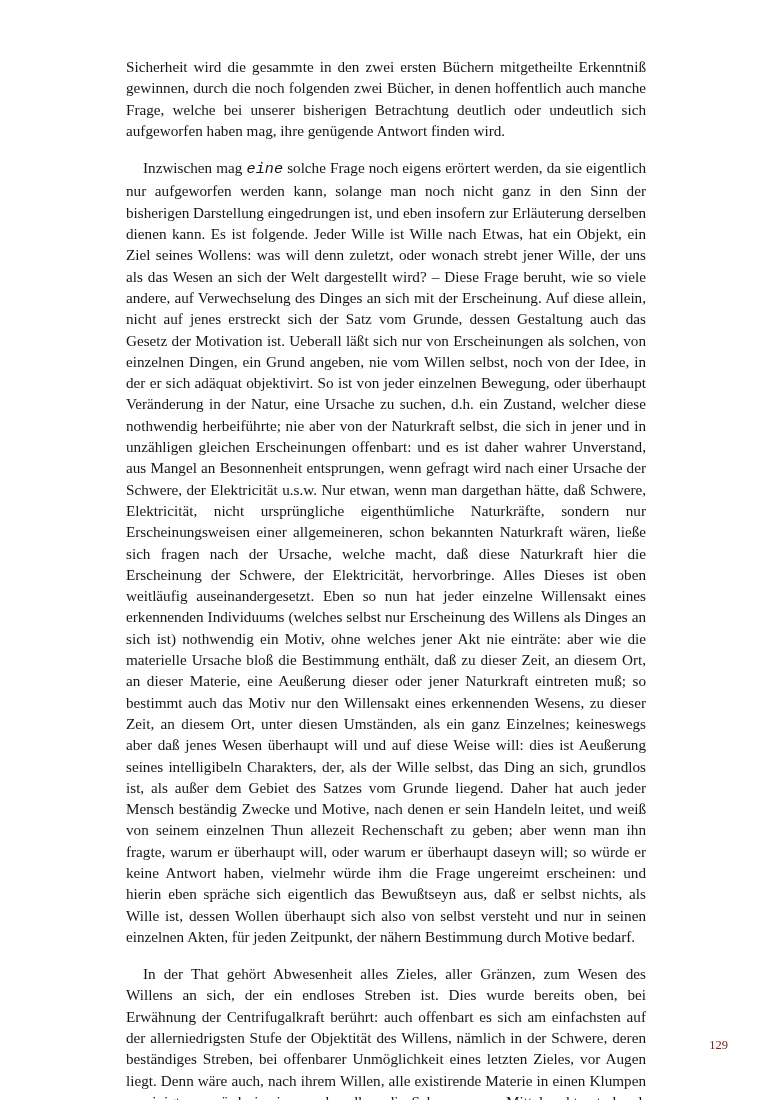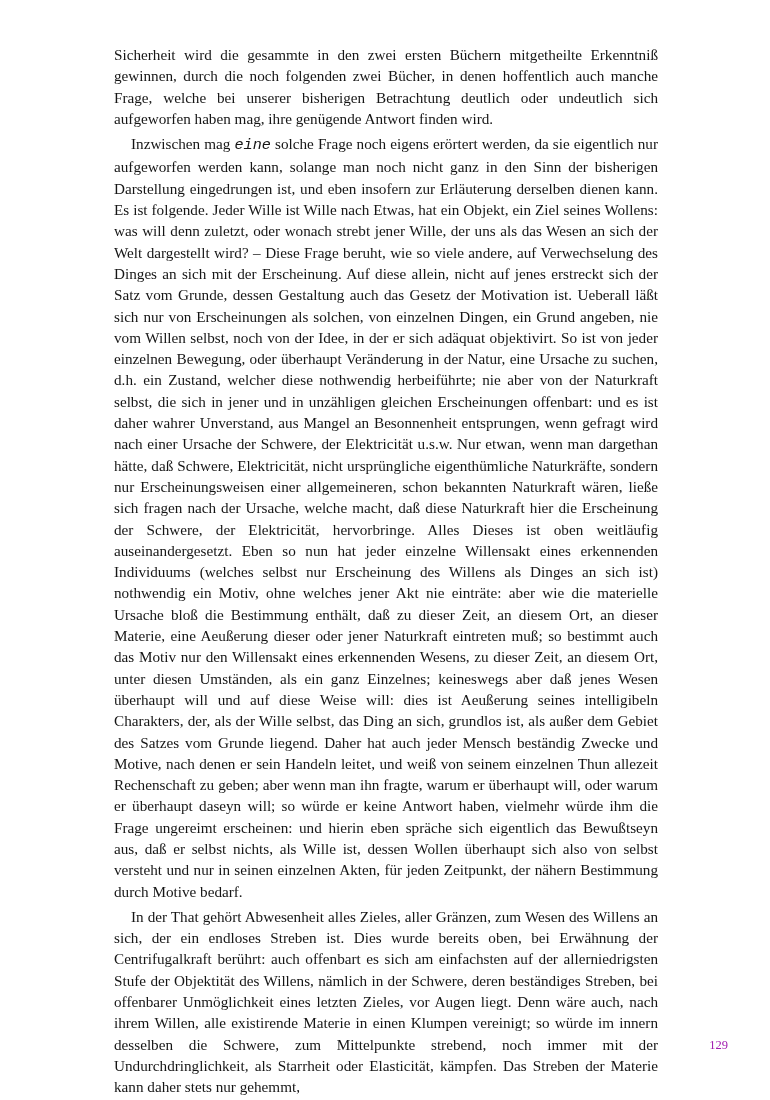--- a/index.html
+++ b/index.html
@@ -21,36 +21,36 @@
     left: 110px;
     top: 40px;
     width: 552px;
     font-size: 15.2px;
     line-height: 21.3px;
     text-align: justify;
     hyphens: auto;
     -webkit-hyphens: auto;
   }
   .para {
-    margin: 4px;
+    margin: 16px;
     padding: 0;
   }
   .para.indent {
     text-indent: 17px;
   }
   .para em {
     font-style: italic;
     font-family: Liberation Mono, monospace;
   }
   .page-number {
     position: absolute;
     top: 1038px;
     right: 42px;
     font-size: 12.5px;
-    color: #a21caf;
+    color: #7f1d1d;
   }
 </style>
 </head>
 <body>
 
 <div class="page" lang="de">
 
   <div class="text-block">
 
     <p class="para">Sicherheit wird die gesammte in den zwei ersten Büchern mitgetheilte Erkenntniß gewinnen, durch die noch folgenden zwei Bücher, in denen hoffentlich auch manche Frage, welche bei unserer bisherigen Betrachtung deutlich oder undeutlich sich aufgeworfen haben mag, ihre genügende Antwort finden wird.</p>

